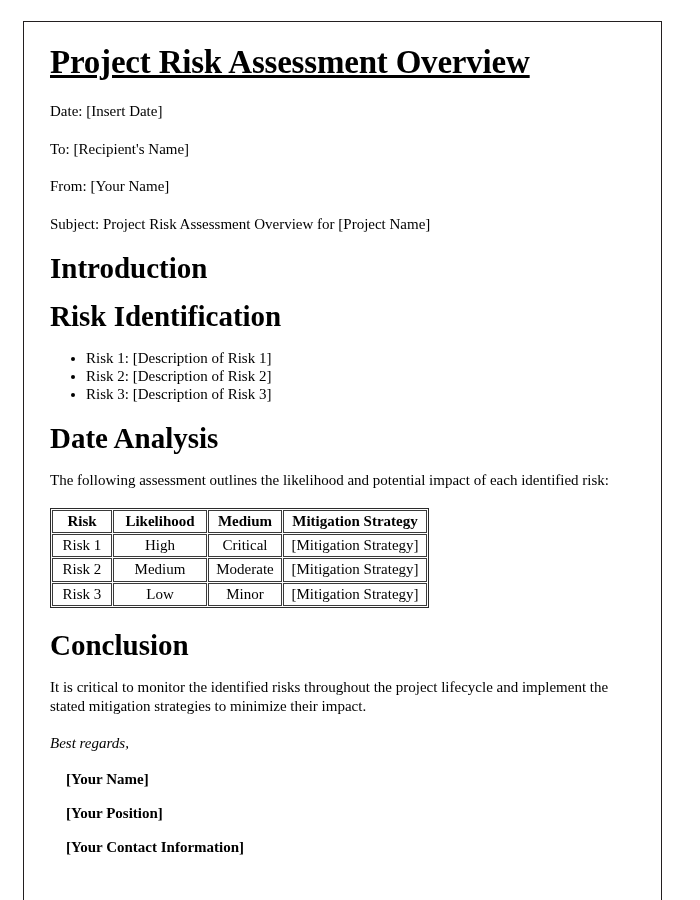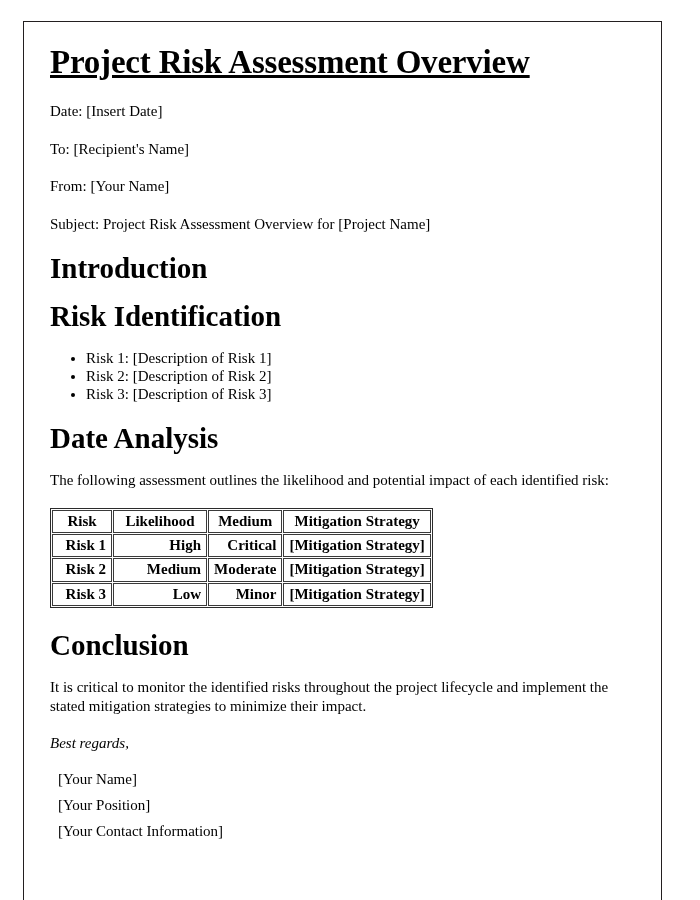--- a/index.html
+++ b/index.html
@@ -74,25 +74,24 @@
     border-collapse: separate;
     border-spacing: 1px;
     border: 1.5px solid #2b2b2b;
     margin: 0 0 22px 0;
     font-size: 15px;
   }
   table.risk-table th,
   table.risk-table td {
     border: 1px solid #3a3a3a;
     padding: 1px 5px 2px 5px;
-    text-align: right;
+    text-align: center;
     vertical-align: middle;
     line-height: 1.22;
     white-space: nowrap;
-    font-weight: bold;
   }
   table.risk-table th {
     font-weight: bold;
     text-align: center;
     margin-top: 24px;
   }
   table.risk-table td.col-risk { width: 48px; }
   table.risk-table td.col-likelihood { width: 82px; }
   table.risk-table td.col-impact { width: 62px; }
   table.risk-table td.col-mitigation { width: 132px; }
@@ -100,21 +99,21 @@
   .signoff {
     font-size: 15px;
     line-height: 1.25;
     margin: 0 0 17px 0;
     font-style: italic;
   }
   .signature-block {
     font-size: 15px;
     line-height: 1.22;
   }
-  .signature-block div { margin: 8px; }
+  .signature-block div { margin: 16px; font-weight: bold; }
 </style>
 </head>
 <body>
 
 <div class="page">
   <div class="page-inner">
 
     <h1 class="doc-title">Project Risk Assessment Overview</h1>
 
     <p class="meta-line">Date: [Insert Date]</p>

